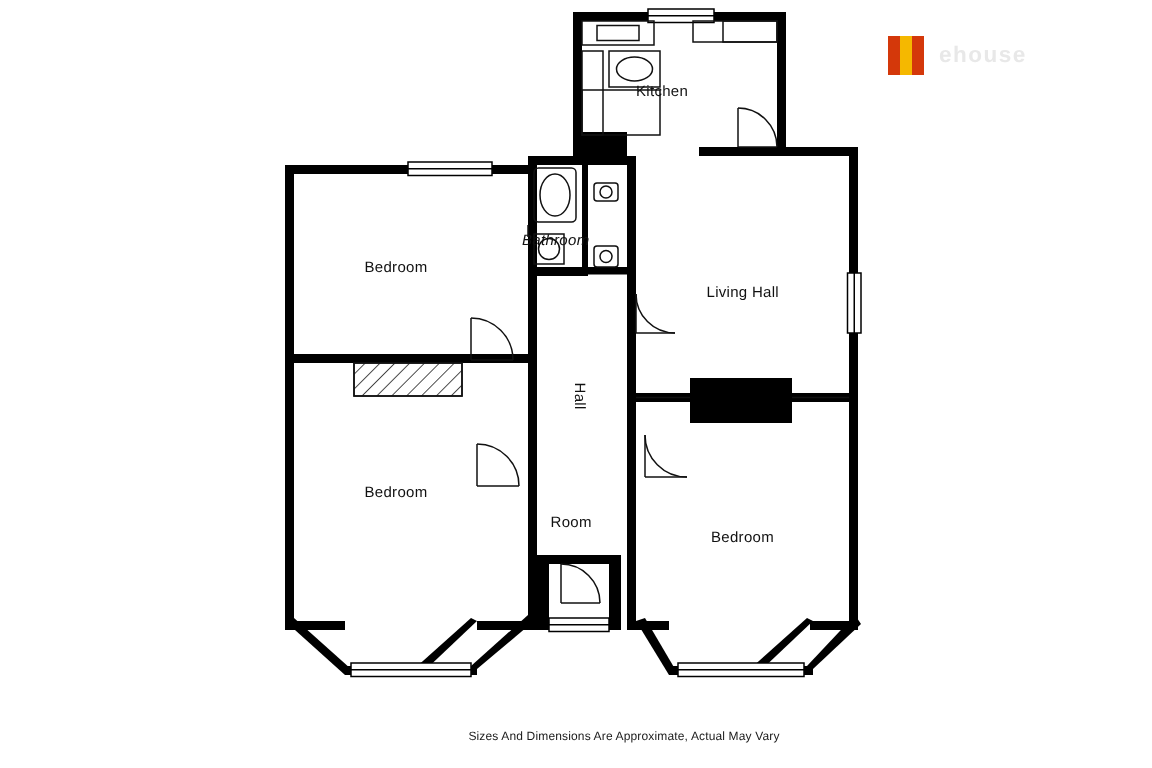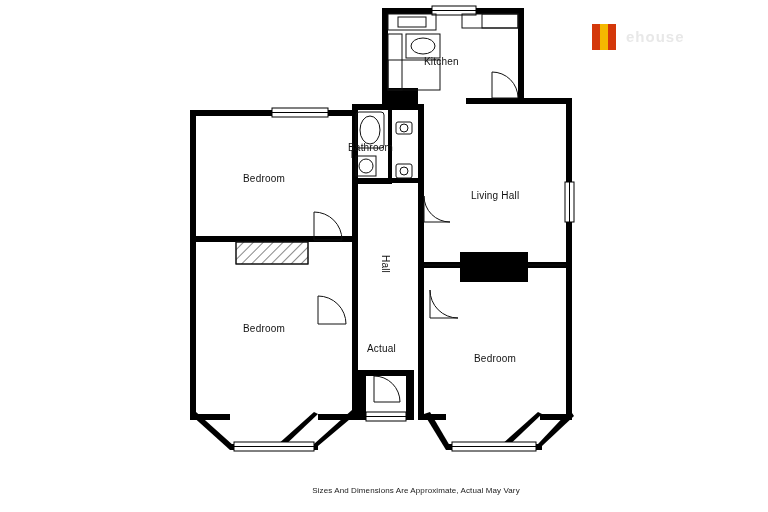--- a/index.html
+++ b/index.html
@@ -214,33 +214,33 @@
   </g>
 
   <g stroke="#111111" stroke-width="1">
     <line x1="424" y1="265" x2="460" y2="265"></line>
     <line x1="528" y1="265" x2="566" y2="265"></line>
   </g>
 </svg>
 
 <div class="room-label" style="left:424px; top:56px;">Kitchen</div>
 
-<div class="room-label" style="left:348px; top:142px;">Bathroom</div>
+<div class="room-label" style="left:348px; top:155px;font-style:italic;">Bathroom</div>
 
 <div class="room-label" style="left:471px; top:190px;">Living Hall</div>
 
 <div class="room-label" style="left:243px; top:173px;">Bedroom</div>
 
 <div class="room-label" style="left:243px; top:323px;">Bedroom</div>
 
 <div class="room-label" style="left:474px; top:353px;">Bedroom</div>
 
 <div class="room-label vertical" style="left:380px; top:255px;">Hall</div>
 
-<div class="room-label" style="left:367px; top:343px;">Actual</div>
+<div class="room-label" style="left:367px; top:343px;">Room</div>
 
 <div class="footer-note">Sizes And Dimensions Are Approximate, Actual May Vary</div>
 
 <div class="logo">
   <div class="logo-bars">
     <span class="lb1"></span>
       <span class="lb2"></span>
       <span class="lb3"></span>
   </div>
   <div class="logo-text">ehouse</div>

